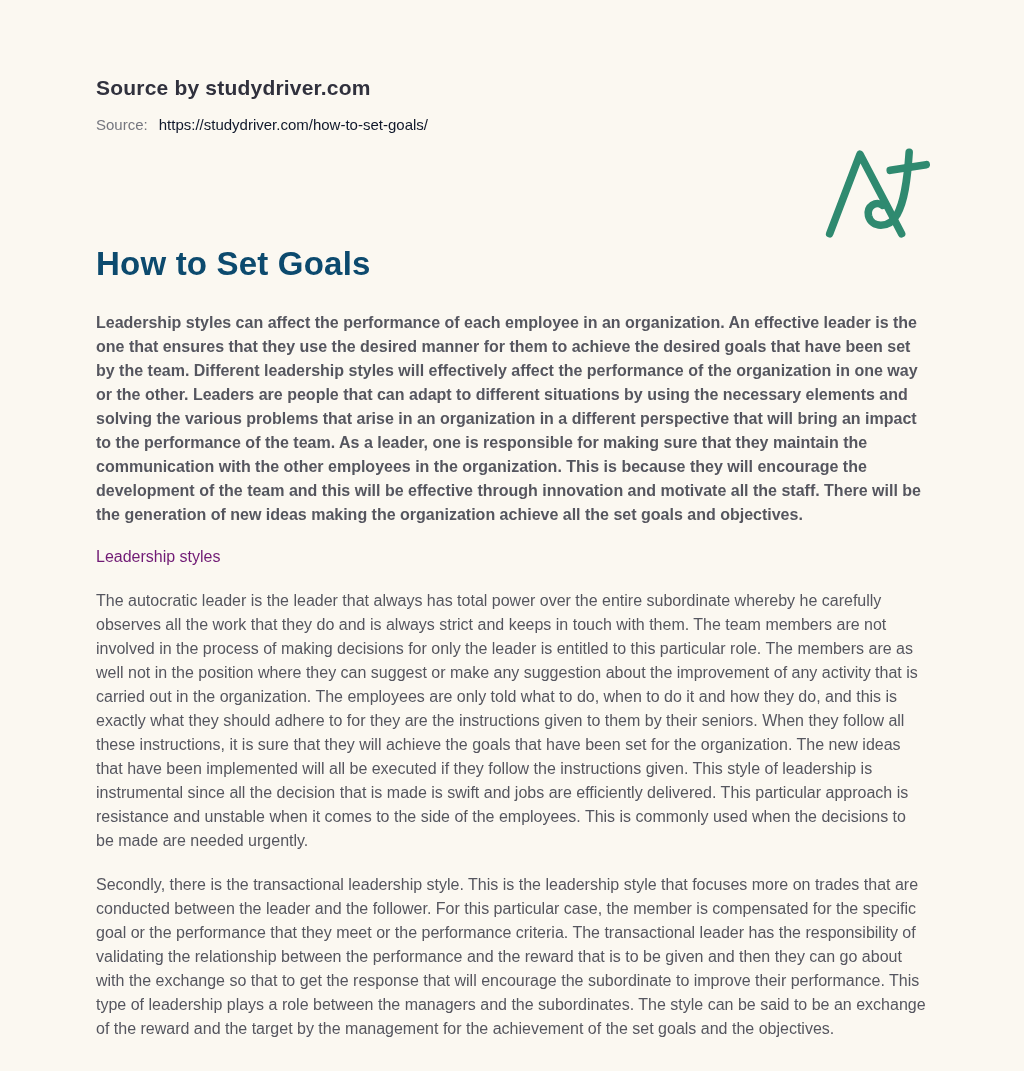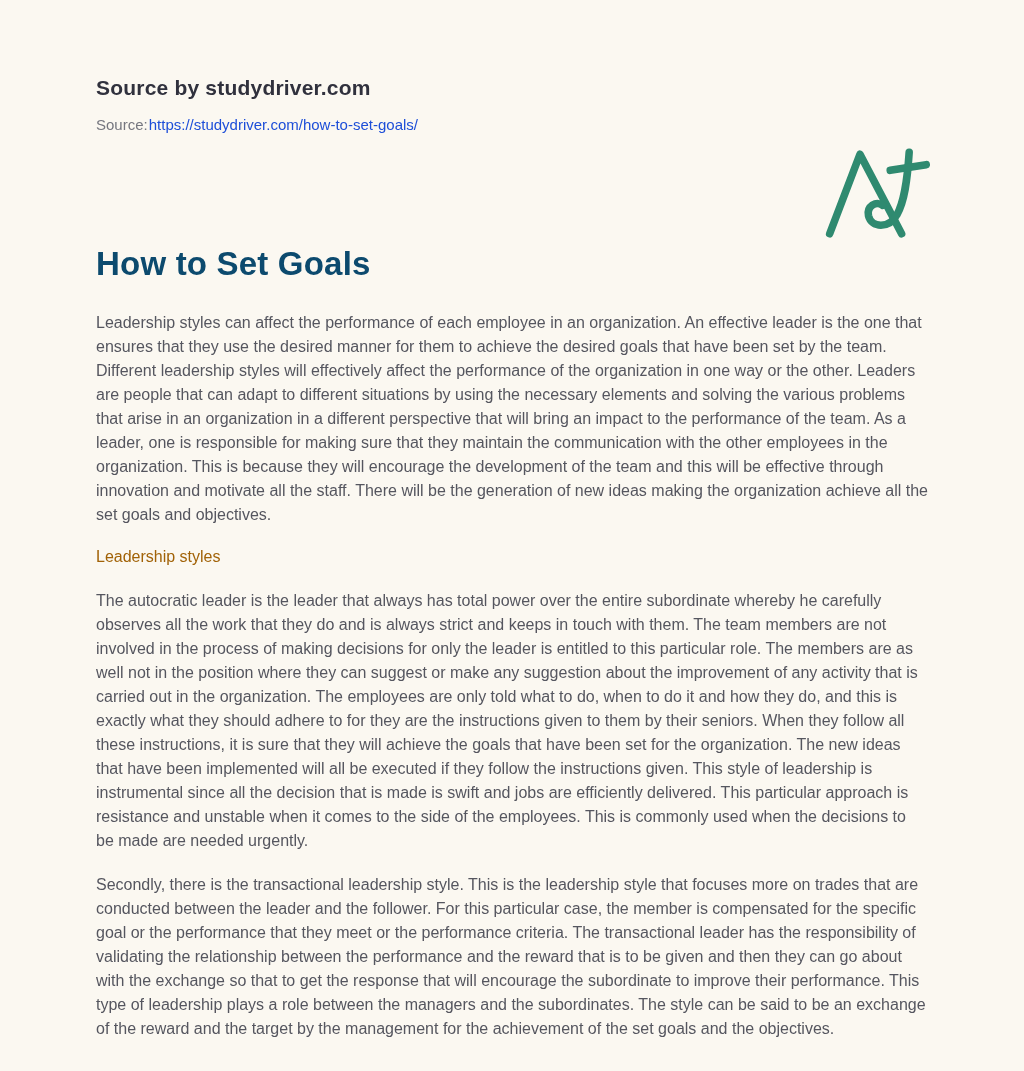--- a/index.html
+++ b/index.html
@@ -26,24 +26,24 @@
     font-weight: 700;
     color: #30313d;
     letter-spacing: 0.2px;
   }
   .source-line {
     margin-top: 16px;
     font-size: 15px;
     color: #75767f;
   }
   .source-label {
-    margin-right: 1px;
+    margin-right: 11px;
   }
   .source-link {
-    color: #1d4ed8;
+    color: #0f172a;
     text-decoration: none;
     cursor: pointer;
   }
   .logo {
     position: absolute;
     top: 72px;
     right: 94px;
     width: 106px;
     height: 92px;
   }
@@ -56,27 +56,28 @@
   }
   .para {
     margin: 20px 0 0 0;
     font-size: 16px;
     line-height: 24px;
     color: #55565f;
     text-align: left;
   }
   .para.lead {
     margin-top: 28px;
+    font-weight: bold;
   }
   .subheading {
     margin: 18px 0 0 0;
     font-size: 16px;
     line-height: 24px;
     font-weight: 400;
-    color: #a16207;
+    color: #701a75;
   }
 </style>
 </head>
 <body>
 
 <div class="page">
 
   <svg class="logo" viewBox="0 0 112 96" aria-hidden="true">
     <g fill="none" stroke-width="8" stroke-linecap="round" stroke-linejoin="round" stroke="#2f8a70">
       <path d="M6 90 L38 6 L82 90"></path>

